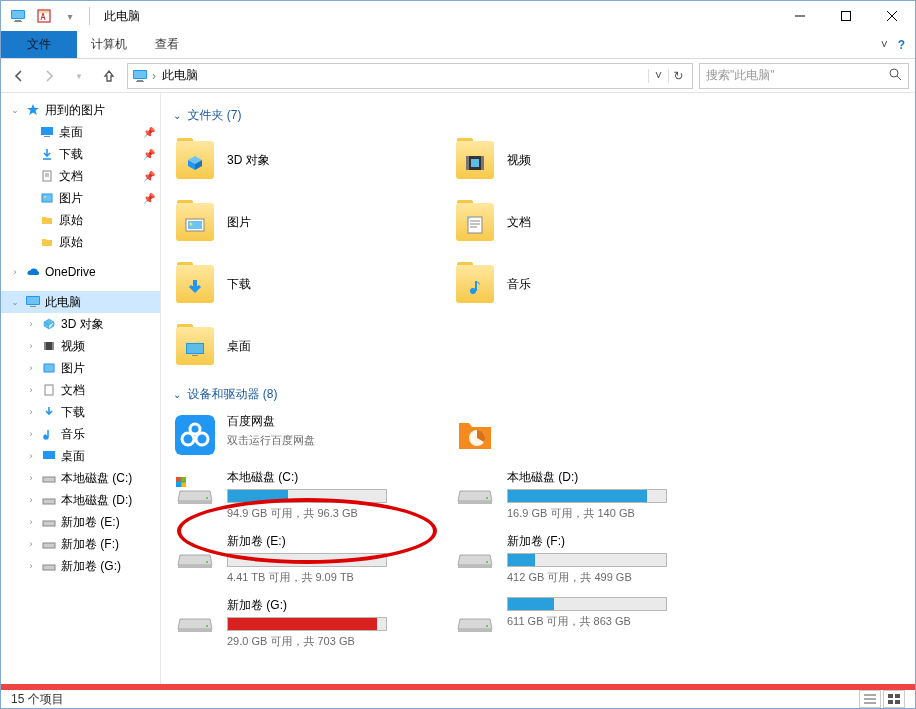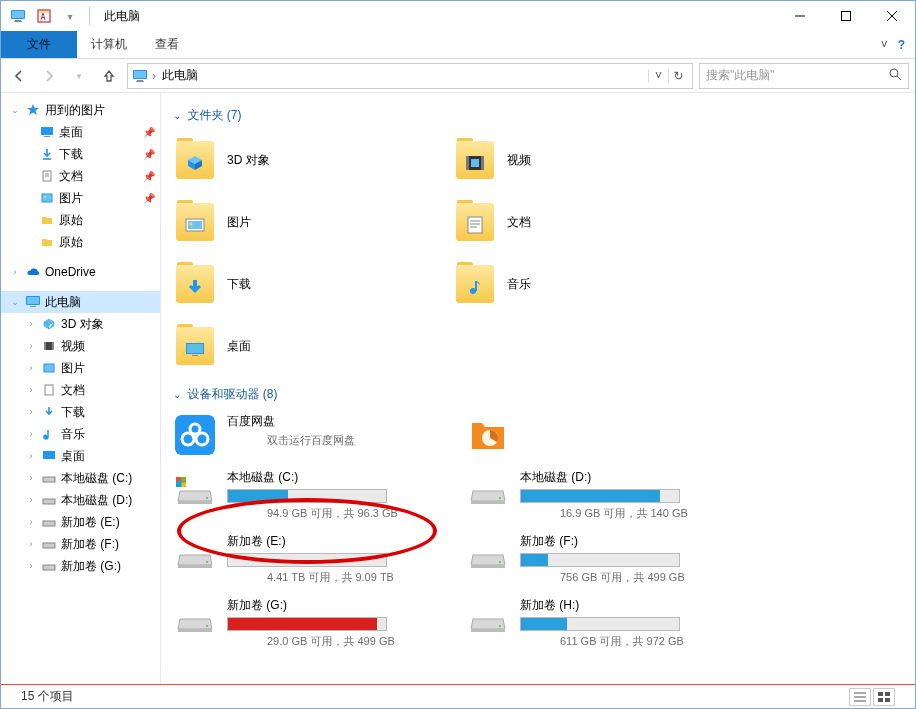--- a/index.html
+++ b/index.html
@@ -53,34 +53,34 @@
 .group-header .chev { font-size: 10px; }
 .group-header .line { flex:1; height:1px; }
 
 .folders-grid { display: grid; grid-template-columns: repeat(2, 260px); gap: 10px 20px; margin-bottom: 14px; }
 .folder-item { display: flex; align-items: center; gap: 10px; height: 52px; }
 .folder-icon { width: 44px; height: 44px; position: relative; }
 .folder-shape { position:absolute; inset:3px; background: linear-gradient(#ffe79e,#f7c94b); border-radius: 3px; }
 .folder-tab { position:absolute; top:0; left:4px; width:16px; height:8px; background:#f5c84a; border-radius:2px 2px 0 0; }
 .folder-item .name { font-size: 12px; }
 
-.drives-grid { display: grid; grid-template-columns: repeat(2, 260px); gap: 12px 33px; }
+.drives-grid { display: grid; grid-template-columns: repeat(2, 260px); gap: 12px 20px; }
 .drive-item { display: flex; gap: 10px; }
 .drive-icon { width: 44px; height: 44px; display:flex; align-items:center; justify-content:center; }
 .drive-info { display: flex; flex-direction: column; gap: 3px; }
 .drive-name { font-size: 12px; }
-.drive-sub { font-size: 11px; color: #6b6b6b; margin-left: 40px; }
+.drive-sub { font-size: 11px; color: #6b6b6b; }
 .bar { width: 160px; height: 14px; border: 1px solid #b8b8b8; background: #eaeaea; position: relative; }
 .bar .fill { height: 100%; background: #29a0db; }
 .bar .fill.red { background: #d92020; }
 
 .highlight-ring { position: absolute; border: 4px solid #d00; border-radius: 50%; pointer-events: none; }
 
 
-.statusbar { height: 24px; border-top: 1px solid #ef4444; display: flex; align-items: center; padding: 0 20px; font-size: 12px; color: #333; }
+.statusbar { height: 24px; border-top: 6px solid #ef4444; display: flex; align-items: center; padding: 0 10px; font-size: 12px; color: #333; }
 .statusbar .views { margin-left: auto; display:flex; gap:2px; }
 .statusbar .views span { width:22px; height:18px; border:1px solid #ccc; display:flex; align-items:center; justify-content:center; font-size:10px; color:#555; }
 
 
 .monitor-svg { width:16px; height:16px; }
 .drive-svg { width: 38px; height: 28px; }
 .app-svg { width:40px; height:40px; border-radius:6px; }
 </style>
 </head>
 <body>
@@ -573,53 +573,52 @@
               <path d="M4 14 L34 14 L36 24 L2 24 Z" fill="#d8d8d8" stroke="#aaa"></path>
               <rect x="2" y="24" width="34" height="3" fill="#bcbcbc"></rect>
               <circle cx="31" cy="21" r="1" fill="#6a6"></circle>
             </svg>
           </div>
           <div class="drive-info">
             <div class="drive-name">新加卷 (F:)</div>
             <div class="bar">
               <div class="fill" style="width: 17%;"></div>
             </div>
-            <div class="drive-sub">756 GB 可用，共 499 GB</div>
+            <div class="drive-sub">412 GB 可用，共 499 GB</div>
           </div>
         </div>
         <div class="drive-item">
           <div class="drive-icon">
             <svg class="drive-svg" viewBox="0 0 38 28">
               <path d="M4 14 L34 14 L36 24 L2 24 Z" fill="#d8d8d8" stroke="#aaa"></path>
               <rect x="2" y="24" width="34" height="3" fill="#bcbcbc"></rect>
               <circle cx="31" cy="21" r="1" fill="#6a6"></circle>
             </svg>
           </div>
           <div class="drive-info">
             <div class="drive-name">新加卷 (G:)</div>
             <div class="bar">
               <div class="fill red" style="width: 94%;"></div>
             </div>
-            <div class="drive-sub">29.0 GB 可用，共 499 GB</div>
+            <div class="drive-sub">29.0 GB 可用，共 703 GB</div>
           </div>
         </div>
         <div class="drive-item">
           <div class="drive-icon">
             <svg class="drive-svg" viewBox="0 0 38 28">
               <path d="M4 14 L34 14 L36 24 L2 24 Z" fill="#d8d8d8" stroke="#aaa"></path>
               <rect x="2" y="24" width="34" height="3" fill="#bcbcbc"></rect>
               <circle cx="31" cy="21" r="1" fill="#6a6"></circle>
             </svg>
           </div>
           <div class="drive-info">
-            <div class="drive-name">新加卷 (H:)</div>
             <div class="bar">
               <div class="fill" style="width: 29%;"></div>
             </div>
-            <div class="drive-sub">611 GB 可用，共 972 GB</div>
+            <div class="drive-sub">611 GB 可用，共 863 GB</div>
           </div>
         </div>
       </div>
 
     <div class="highlight-ring" style="left:16px; top:405px; width:260px; height:66px;"></div>
   </div>
 </div>
 
 <div class="statusbar">
   <span>15 个项目</span>

